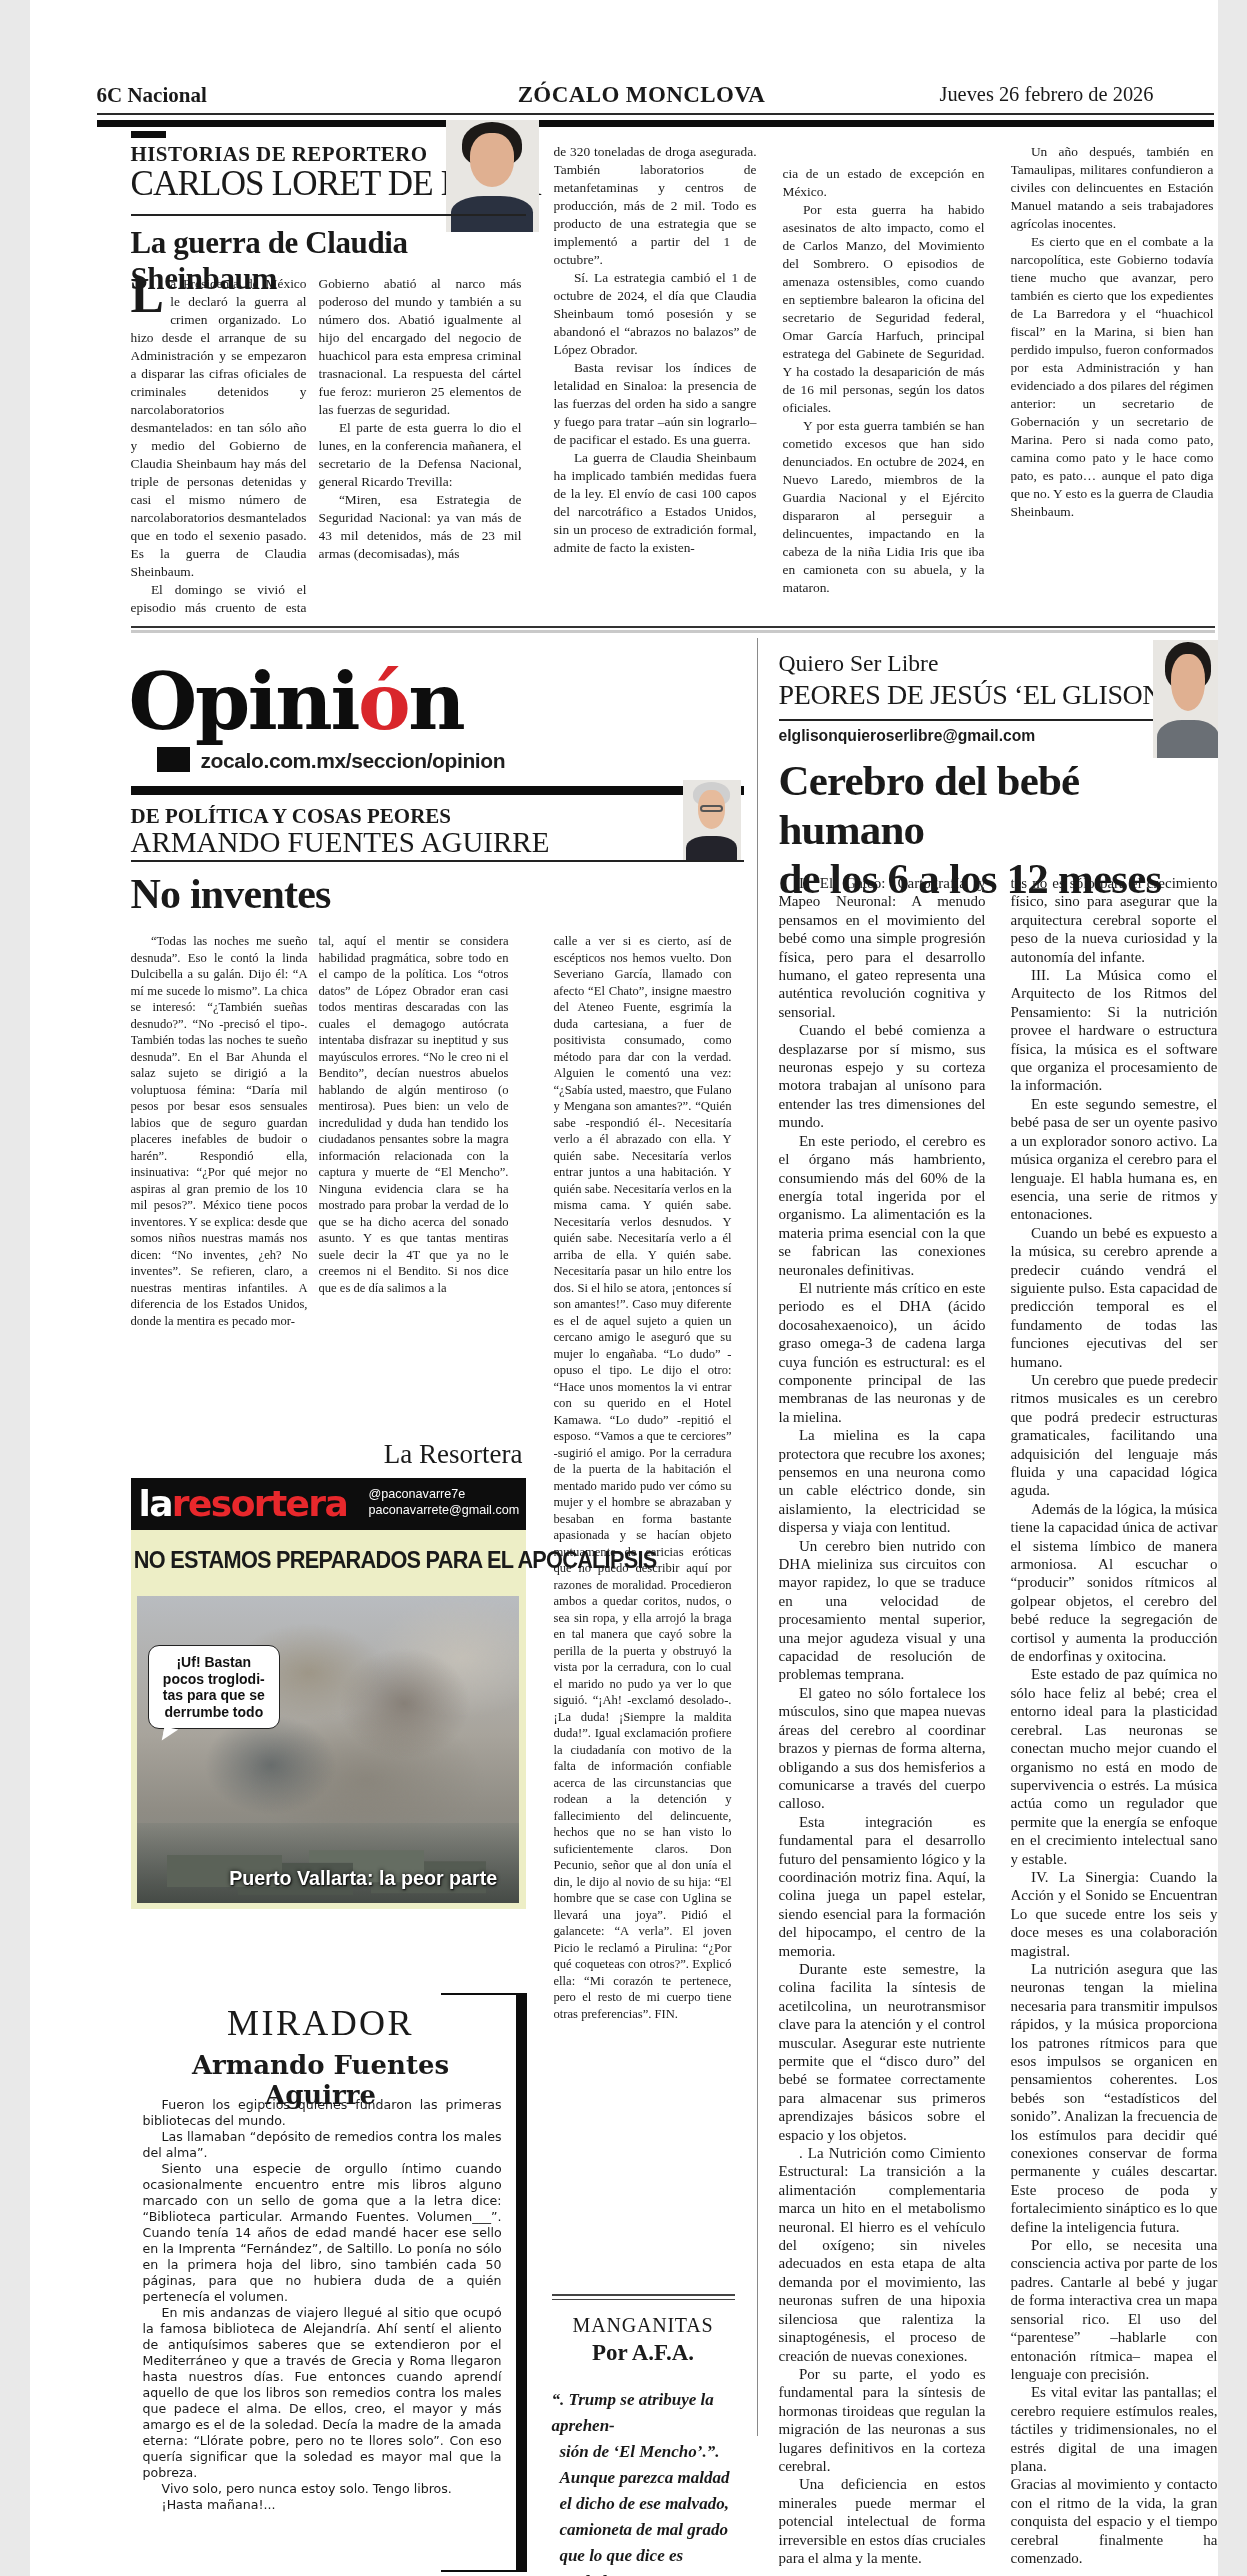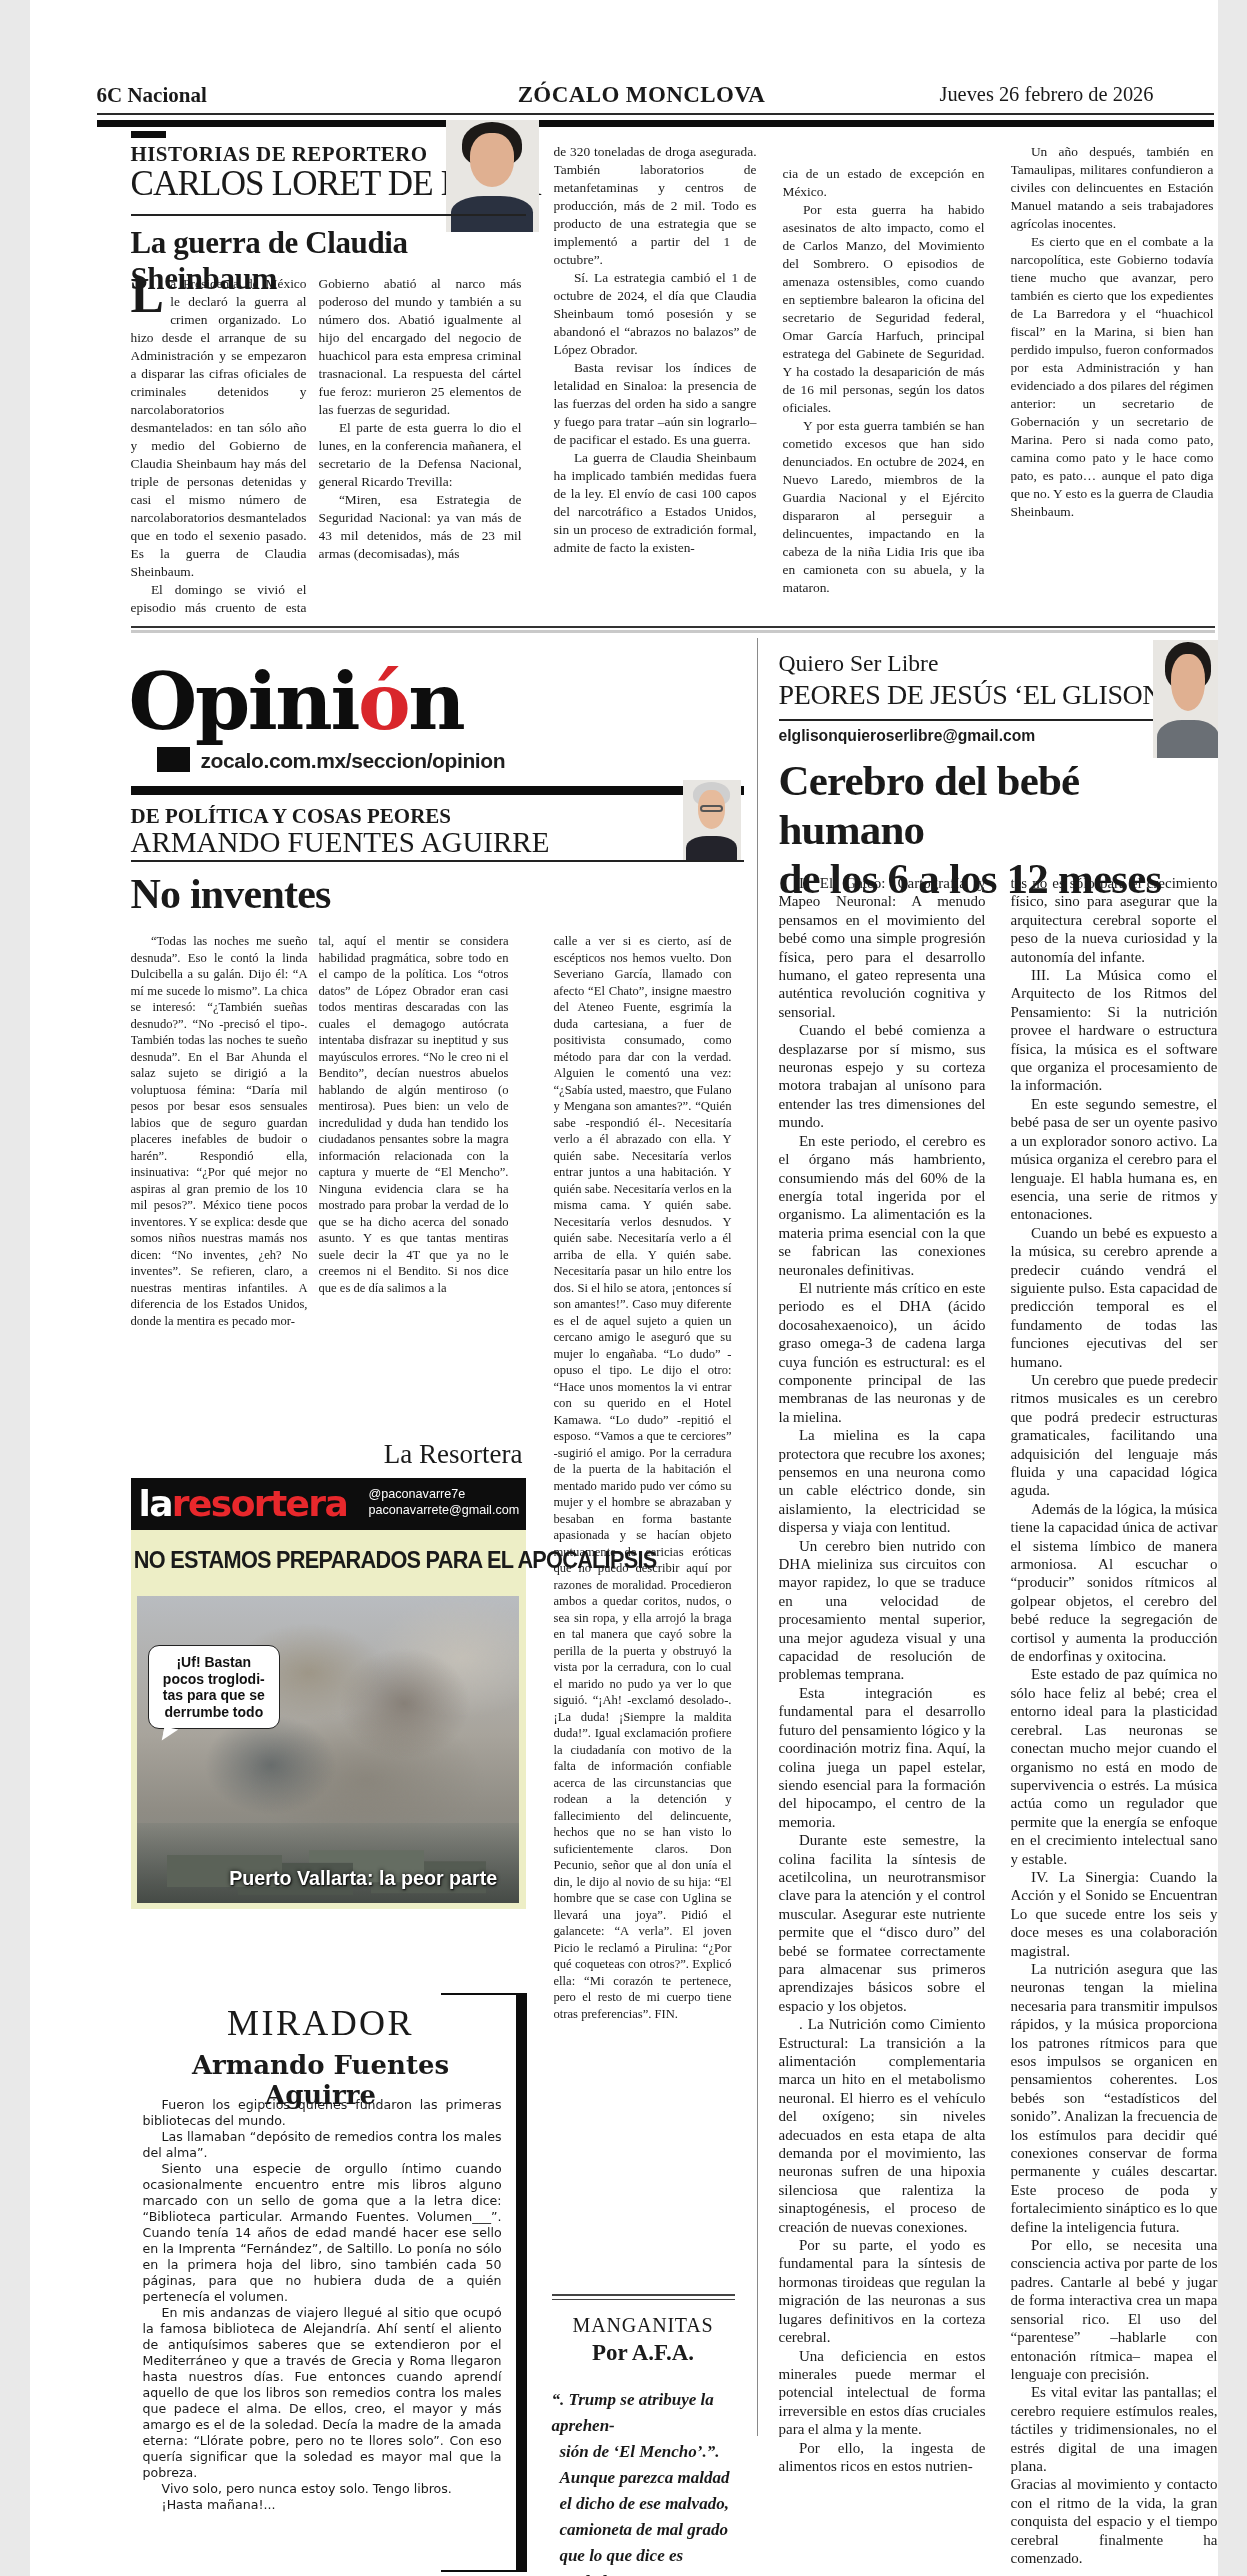--- a/index.html
+++ b/index.html
@@ -262,20 +262,21 @@
     <div>de los 6 a los 12 meses</div>
   </div>
 
   <div class="col t19" style="left:749px; top:874px; width:207px; height:1697px;">
       <p>I. El Gateo: Cartografía y Mapeo Neuronal: A menudo pensamos en el movimiento del bebé como una simple progresión física, pero para el desarrollo humano, el gateo representa una auténtica revolución cognitiva y sensorial.</p>
       <p>Cuando el bebé comienza a desplazarse por sí mismo, sus neuronas espejo y su corteza motora trabajan al unísono para entender las tres dimensiones del mundo.</p>
       <p>En este periodo, el cerebro es el órgano más hambriento, consumiendo más del 60% de la energía total ingerida por el organismo. La alimentación es la materia prima esencial con la que se fabrican las conexiones neuronales definitivas.</p>
       <p>El nutriente más crítico en este periodo es el DHA (ácido docosahexaenoico), un ácido graso omega-3 de cadena larga cuya función es estructural: es el componente principal de las membranas de las neuronas y de la mielina.</p>
       <p>La mielina es la capa protectora que recubre los axones; pensemos en una neurona como un cable eléctrico donde, sin aislamiento, la electricidad se dispersa y viaja con lentitud.</p>
       <p>Un cerebro bien nutrido con DHA mieliniza sus circuitos con mayor rapidez, lo que se traduce en una velocidad de procesamiento mental superior, una mejor agudeza visual y una capacidad de resolución de problemas temprana.</p>
+      <p>El gateo no sólo fortalece los músculos, sino que mapea nuevas áreas del cerebro al coordinar brazos y piernas de forma alterna, obligando a sus dos hemisferios a comunicarse a través del cuerpo calloso.</p>
       <p>Esta integración es fundamental para el desarrollo futuro del pensamiento lógico y la coordinación motriz fina. Aquí, la colina juega un papel estelar, siendo esencial para la formación del hipocampo, el centro de la memoria.</p>
       <p>Durante este semestre, la colina facilita la síntesis de acetilcolina, un neurotransmisor clave para la atención y el control muscular. Asegurar este nutriente permite que el “disco duro” del bebé se formatee correctamente para almacenar sus primeros aprendizajes básicos sobre el espacio y los objetos.</p>
       <p>. La Nutrición como Cimiento Estructural: La transición a la alimentación complementaria marca un hito en el metabolismo neuronal. El hierro es el vehículo del oxígeno; sin niveles adecuados en esta etapa de alta demanda por el movimiento, las neuronas sufren de una hipoxia silenciosa que ralentiza la sinaptogénesis, el proceso de creación de nuevas conexiones.</p>
       <p>Por su parte, el yodo es fundamental para la síntesis de hormonas tiroideas que regulan la migración de las neuronas a sus lugares definitivos en la corteza cerebral.</p>
       <p>Una deficiencia en estos minerales puede mermar el potencial intelectual de forma irreversible en estos días cruciales para el alma y la mente.</p>
       <p>Por ello, la ingesta de alimentos ricos en estos nutrien-</p>
     </div>
   <div class="col t19" style="left:981px; top:874px; width:207px; height:1697px;">
       <p class="cont">tes no es sólo para el crecimiento físico, sino para asegurar que la arquitectura cerebral soporte el peso de la nueva curiosidad y la autonomía del infante.</p>
       <p>III. La Música como el Arquitecto de los Ritmos del Pensamiento: Si la nutrición provee el hardware o estructura física, la música es el software que organiza el procesamiento de la información.</p>

